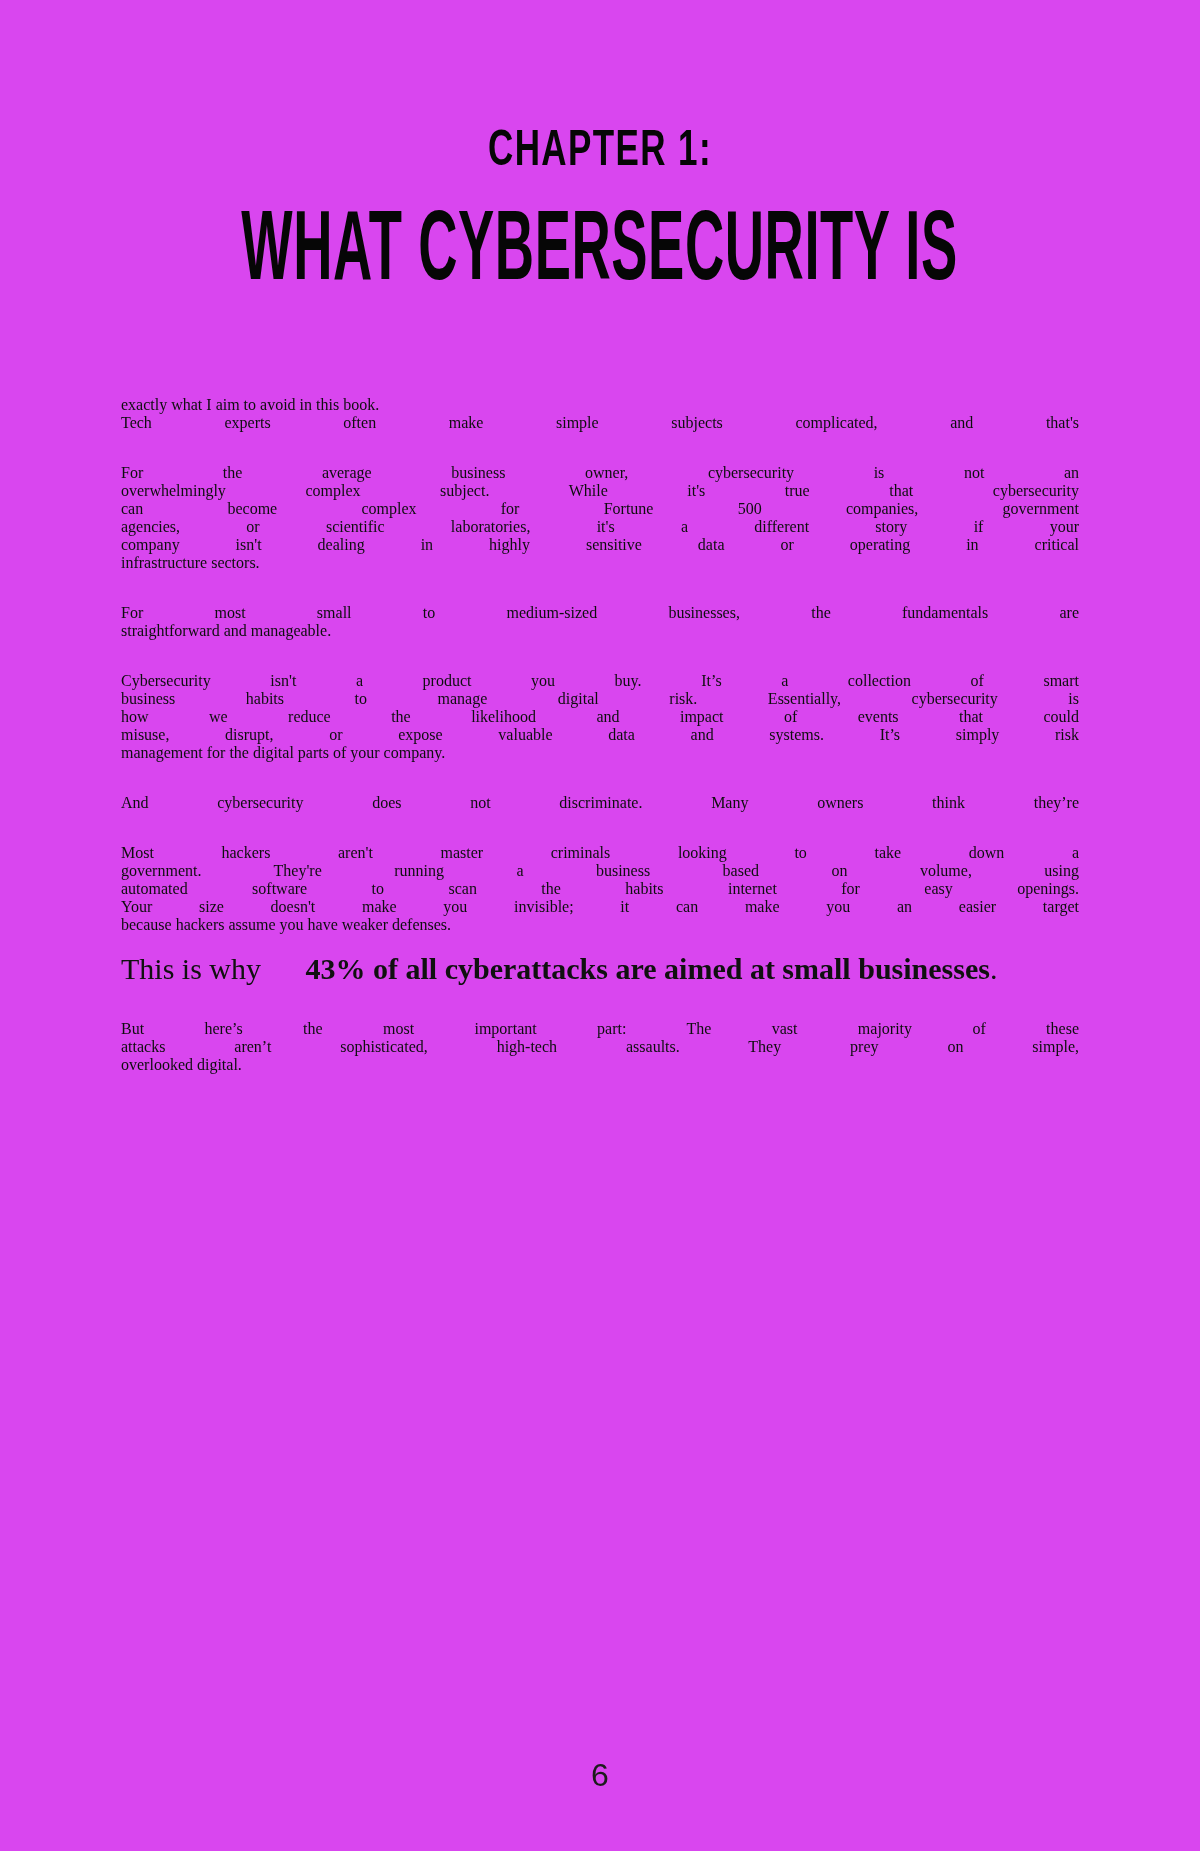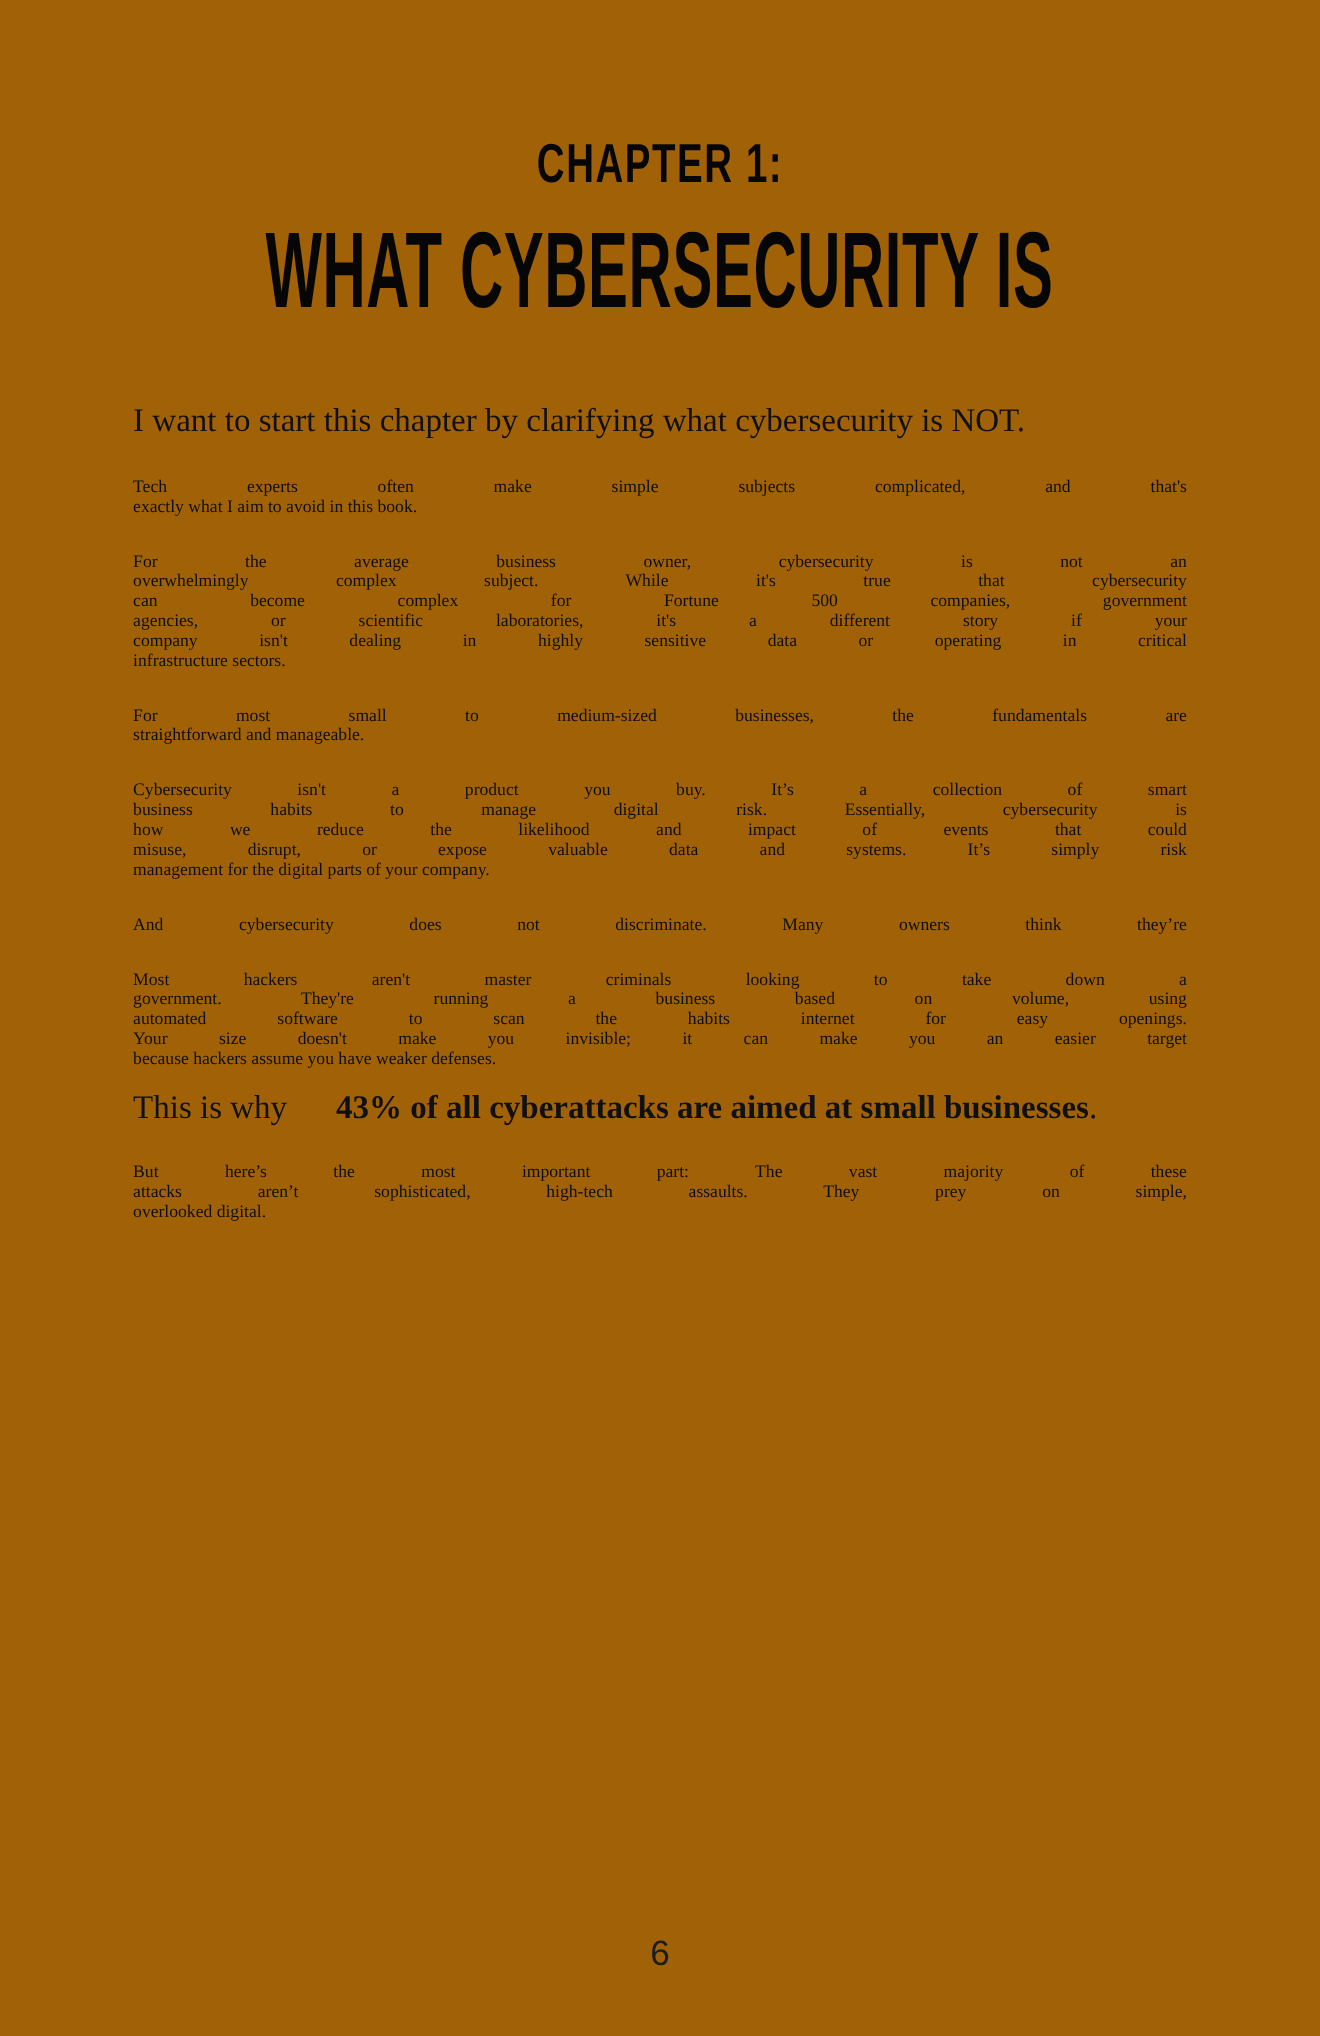--- a/index.html
+++ b/index.html
@@ -1,20 +1,20 @@
 <!DOCTYPE html>
 <html><head>
 <meta charset="utf-8">
 <style>
   html, body { margin: 0; padding: 0; background: #ffffff; }
   .page {
     position: relative;
     width: 1200px;
     height: 1851px;
-    background: #a16207;
+    background: #d946ef;
     overflow: hidden;
     font-family: "Liberation Serif", serif;
     color: #0e0e0e;
   }
   
   .title-block { padding-top: 118px; }
   .title-row { display: flex; justify-content: center; }
   .kicker-row { height: 60px; line-height: 60px; }
   .kicker {
     font-family: "Liberation Sans", sans-serif;
@@ -71,28 +71,25 @@
     <div class="title-row kicker-row">
       <span class="kicker">CHAPTER 1:</span>
     </div>
     <div class="title-row main-row">
       <span class="main-title">WHAT CYBERSECURITY IS</span>
     </div>
   </div>
 
   <div class="body">
 
-    <p class="para single">
-      <span class="line final">I want to start this chapter by clarifying what cybersecurity is NOT.</span>
-    </p>
 
     <p class="para">
       </p>
+      <div class="line final">exactly what I aim to avoid in this book.</div>
       <div class="line">Tech experts often make simple subjects complicated, and that's</div>
-      <div class="line final">exactly what I aim to avoid in this book.</div>
     <p></p>
 
     <p class="para">
       </p>
       <div class="line">For the average business owner, cybersecurity is not an</div>
       <div class="line">overwhelmingly complex subject. While it's true that cybersecurity</div>
       <div class="line">can become complex for Fortune 500 companies, government</div>
       <div class="line">agencies, or scientific laboratories, it's a different story if your</div>
       <div class="line">company isn't dealing in highly sensitive data or operating in critical</div>
       <div class="line final">infrastructure sectors.</div>

